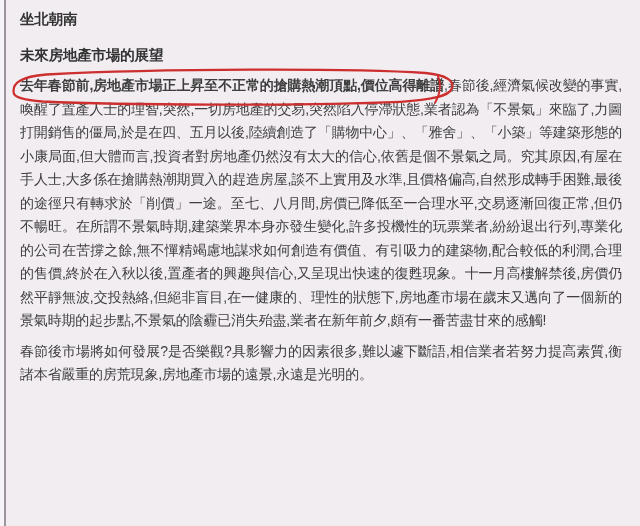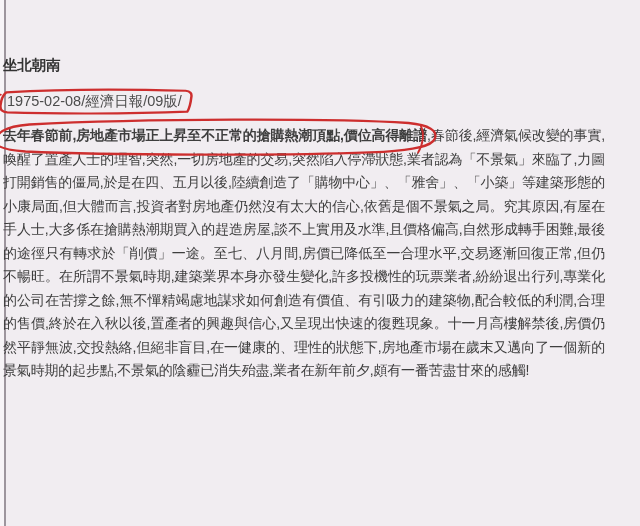--- a/index.html
+++ b/index.html
@@ -6,22 +6,22 @@
   body{
     width:640px;height:526px;
     background:#f1edf1;
     font-family:"Liberation Sans",sans-serif;
     position:relative;
     overflow:hidden;
   }
   .left-strip{position:absolute;left:0;top:0;width:4px;height:526px;background:#f7f4f7;}
   .left-rule{position:absolute;left:4px;top:0;width:2px;height:526px;background:#9d959d;}
   article{
-    position:absolute;left:3px;top:8px;width:602px;
-    color:#3e3e3e;font-size:14px;letter-spacing:-0.18px;line-height:23.5px;margin-top:46px;
+    position:absolute;left:20px;top:8px;width:602px;
+    color:#3e3e3e;font-size:14px;letter-spacing:-0.18px;line-height:23.5px;
   }
   .category{font-size:14.5px;font-weight:bold;color:#333;margin:0;line-height:23px;}
   .title{font-size:14.5px;font-weight:bold;color:#333;margin:13px 0 0;line-height:23px;}
   .dateline-wrap{
     display:inline-block;position:relative;
     margin:9px 0 0 -8px;padding:7px 14px 7px 12px;
     font-size:14.5px;color:#4c4c4c;letter-spacing:0;
     line-height:17px;
   }
   .box-svg{position:absolute;left:0;top:0;width:100%;height:100%;overflow:visible;pointer-events:none;}
@@ -36,29 +36,24 @@
   }
 </style>
 </head>
 <body>
 
 <div class="left-strip"></div>
 <div class="left-rule"></div>
 
 <article>
   <h1 class="category">坐北朝南</h1>
+  <h2 class="title">未來房地產市場的展望</h2>
 
-  <div class="dateline-wrap">
-    <svg class="box-svg" viewBox="0 0 196 34" preserveAspectRatio="none" aria-hidden="true">
-      <path class="annot-stroke" stroke-width="2.4" d="M11,7 C60,3.6 132,3.4 186,5.2 C190.5,5.8 192.2,8.2 191.6,12 C191,18 190.4,23.4 187.6,28.2 C130,30.8 54,30.6 12,28.9 C7.4,28.6 4.8,26.4 5.4,21 C6,15 8,9.6 11,7 Z"></path>
-      <path class="annot-stroke" stroke-width="2" d="M5.6,9.5 C4.2,9.9 3,10.4 2,11"></path>
-    </svg>
-    <span>1975-02-08/經濟日報/09版/</span>
-  </div>
 
 
 
   <p class="para"><span class="circled-wrap"><svg class="circle-svg" viewBox="0 0 470 42" preserveAspectRatio="none" aria-hidden="true">
           <path class="annot-stroke" stroke-width="2.3" d="M6,25 C4,15 14,8.5 40,6.5 C160,0.5 358,0.2 436,5 C458,7 466.5,13 463.5,20.5 C460.5,28.5 441,32 410,33.8 C300,38.2 118,37 36,33.5 C14,31.8 6.5,29 6,25 Z"></path>
           <path class="annot-stroke" stroke-width="2" d="M449,8.5 C452.5,15 451.5,26 446,34.5"></path>
         </svg><span>去年春節前,房地產市場正上昇至不正常的搶購熱潮頂點,價位高得離譜</span></span><span>,春節後,經濟氣候改變的事實,喚醒了置產人士的理智,突然,一切房地產的交易,突然陷入停滯狀態,業者認為「不景氣」來臨了,力圖打開銷售的僵局,於是在四、五月以後,陸續創造了「購物中心」、「雅舍」、「小築」等建築形態的小康局面,但大體而言,投資者對房地產仍然沒有太大的信心,依舊是個不景氣之局。究其原因,有屋在手人士,大多係在搶購熱潮期買入的趕造房屋,談不上實用及水準,且價格偏高,自然形成轉手困難,最後的途徑只有轉求於「削價」一途。至七、八月間,房價已降低至一合理水平,交易逐漸回復正常,但仍不暢旺。在所謂不景氣時期,建築業界本身亦發生變化,許多投機性的玩票業者,紛紛退出行列,專業化的公司在苦撐之餘,無不憚精竭慮地謀求如何創造有價值、有引吸力的建築物,配合較低的利潤,合理的售價,終於在入秋以後,置產者的興趣與信心,又呈現出快速的復甦現象。十一月高樓解禁後,房價仍然平靜無波,交投熱絡,但絕非盲目,在一健康的、理性的狀態下,房地產市場在歲末又邁向了一個新的景氣時期的起步點,不景氣的陰霾已消失殆盡,業者在新年前夕,頗有一番苦盡甘來的感觸!</span></p>
 
+  <p class="para"><span>春節後市場將如何發展?是否樂觀?具影響力的因素很多,難以遽下斷語,相信業者若努力提高素質,衡諸本省嚴重的房荒現象,房地產市場的遠景,永遠是光明的。</span></p>
 </article>
 
 </body></html>

